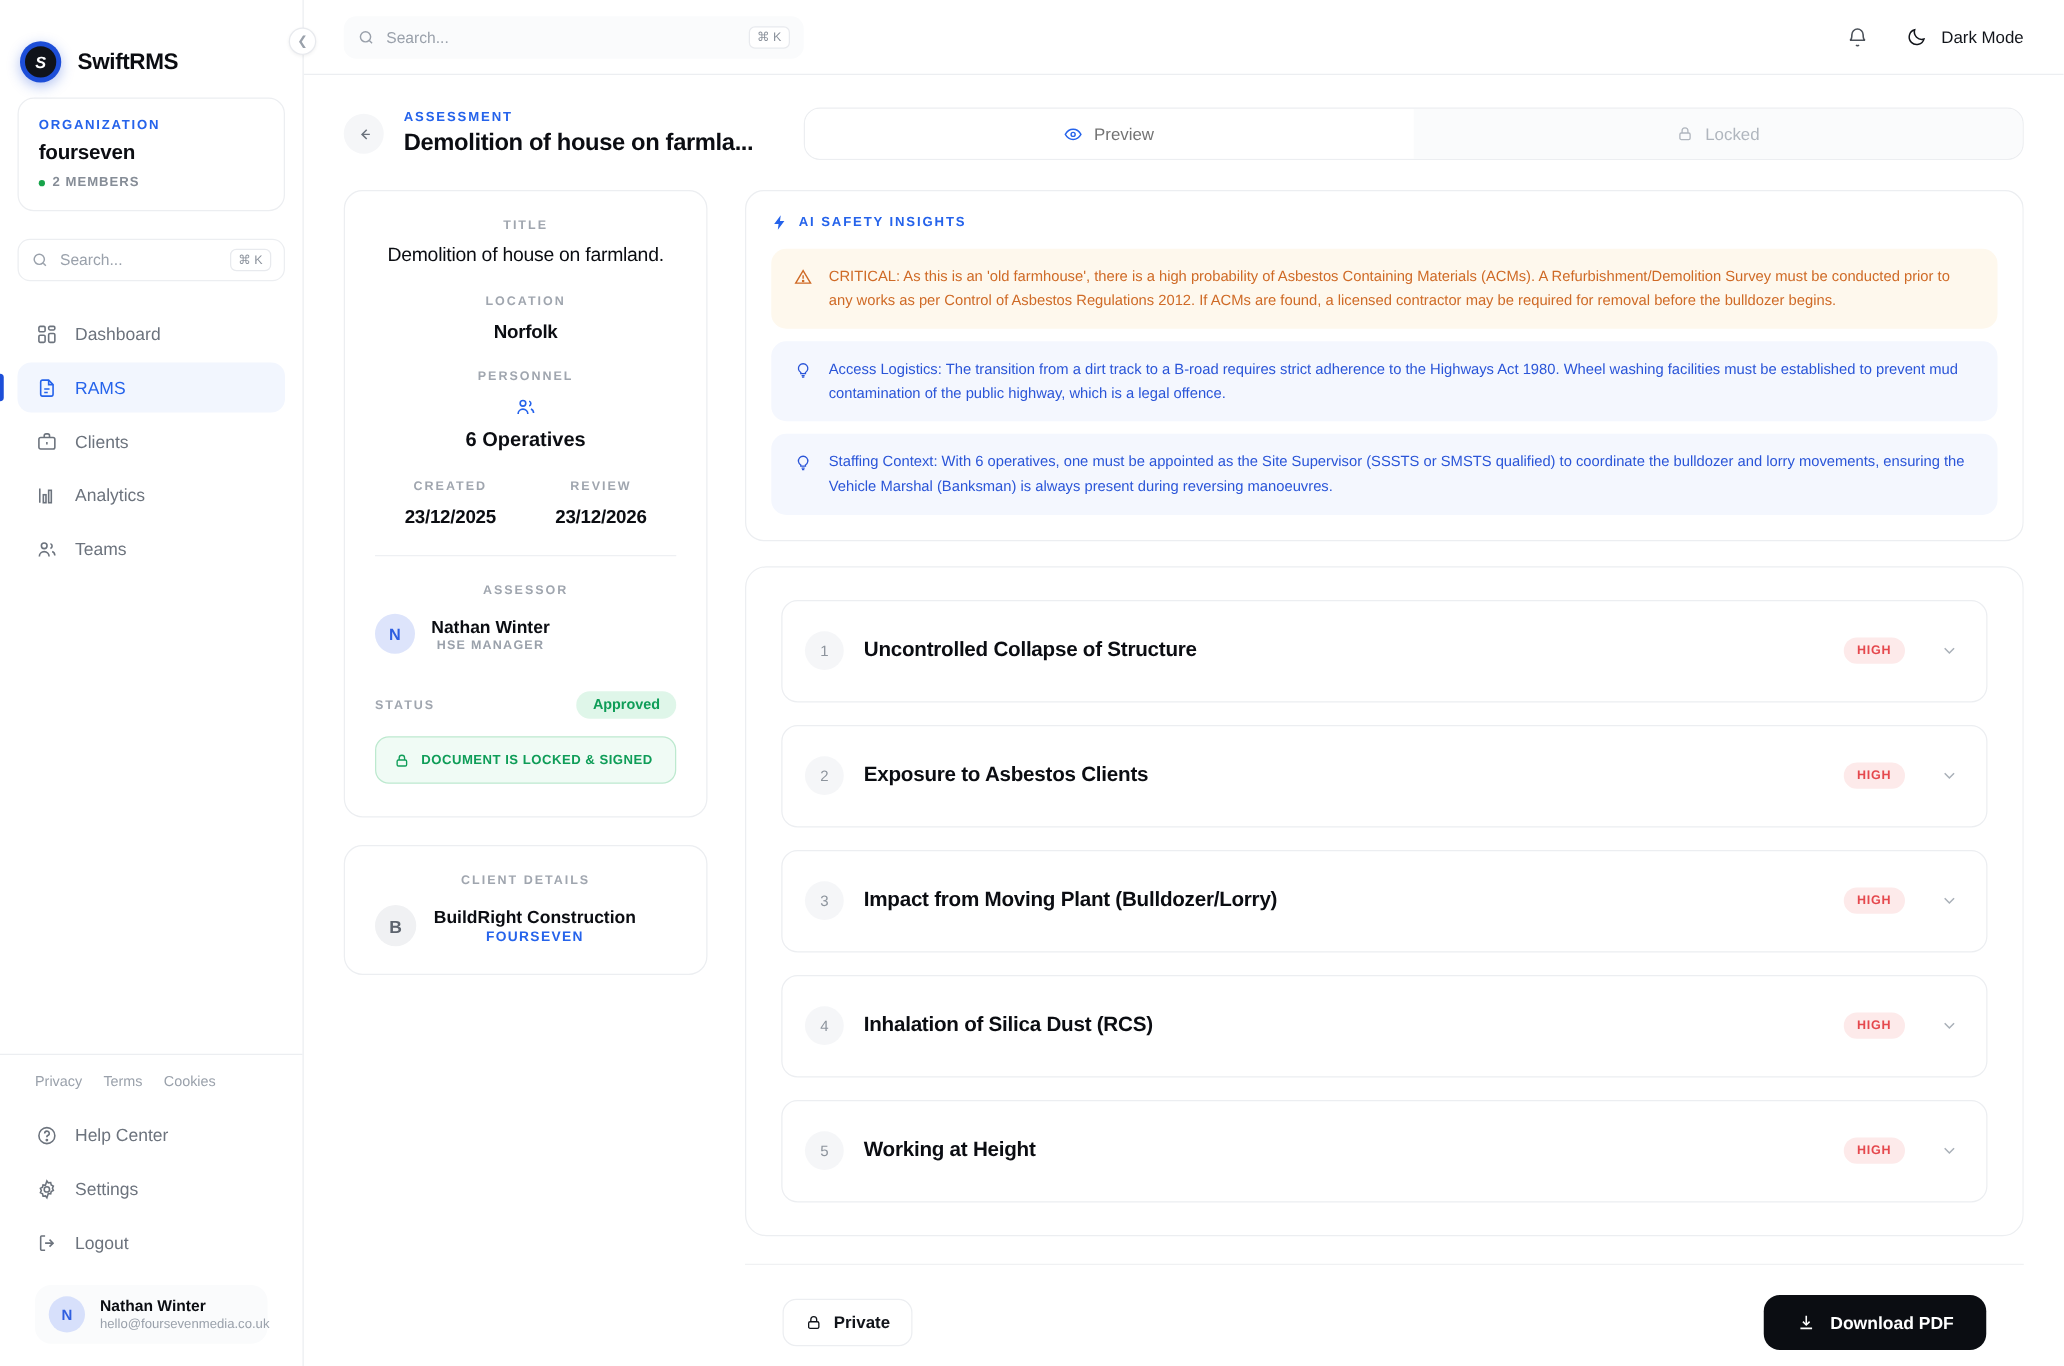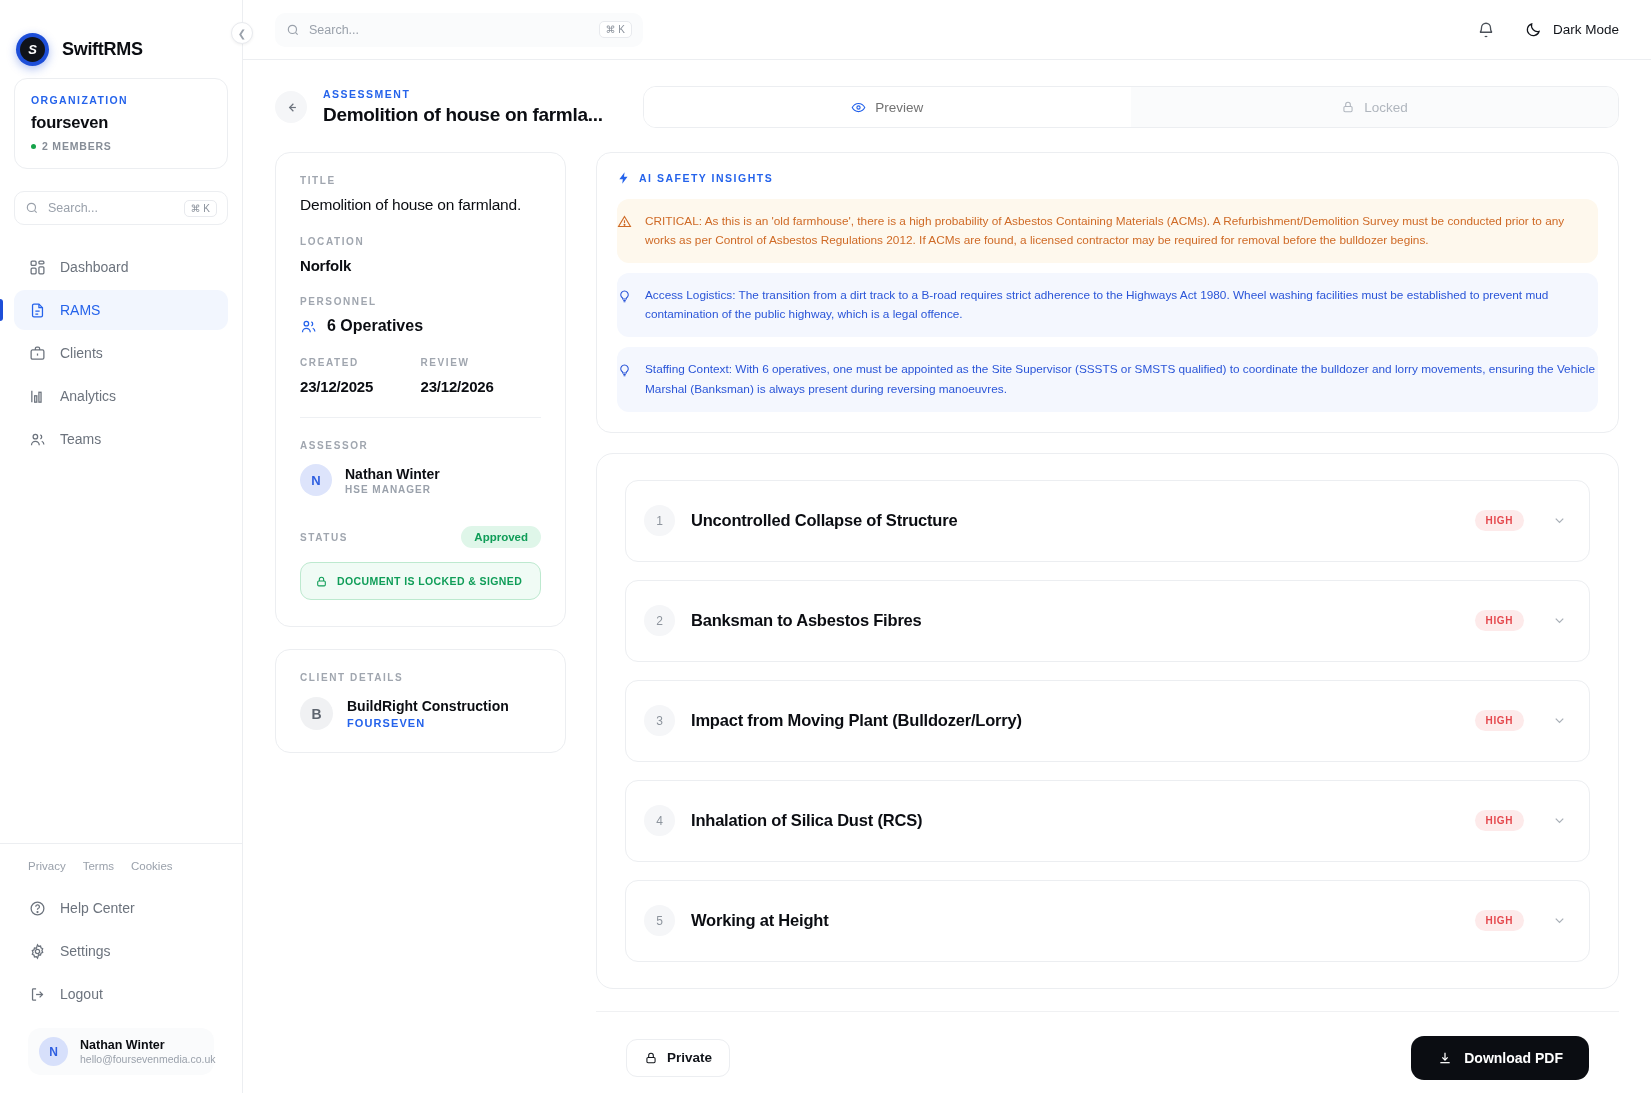--- a/index.html
+++ b/index.html
@@ -131,31 +131,31 @@
     flex: 1; display: flex; align-items: center; justify-content: center; gap: 9px;
     font-size: 13.5px; font-weight: 500; cursor: pointer;
   }
   .tab.active { color: #737373; background: #fff; }
   .tab.inactive { color: #b0b6be; background: #fafbfc; }
 
   .cols { display: flex; gap: 30px; height: calc(100% - 56px); }
   .col-left { width: 291px; flex: 0 0 291px; }
   .col-right { flex: 1; min-width: 0; position: relative; }
 
-  .card { border: 1px solid #eceef1; border-radius: 15px; background: #fff; }
+  .card { border: 1px solid #eceef1; border-radius: 15px; background: #fff; text-align: center; }
   .card-pad { padding: 22px 24px 26px; }
   .f-label { font-size: 10px; font-weight: 700; letter-spacing: 1.6px; color: #a0a6af; }
   .f-value { font-size: 15.5px; font-weight: 400; color: #0b0d12; margin-top: 10px; letter-spacing: -.2px; }
   .f-value.reg { font-weight: 600; font-size: 15px; }
   .f-block { margin-bottom: 22px; }
   .f-row { display: flex; }
   .f-row > div { flex: 1; }
   .hr { height: 1px; background: #eef0f3; margin: 22px 0; }
 
-  .people-line { display: flex; align-items: center; gap: 10px; margin-top: 10px; }
+  .people-line { display: flex; align-items: center; gap: 10px; margin-top: 10px; flex-direction: column; }
   .people-line span { font-size: 16px; font-weight: 700; color: #0b0d12; }
 
   .assessor { display: flex; align-items: center; gap: 13px; margin-top: 13px; }
   .avatar-md {
     width: 32px; height: 32px; border-radius: 50%; background: #dde4fb;
     color: #2f5fe0; font-size: 13px; font-weight: 600;
     display: flex; align-items: center; justify-content: center; flex: 0 0 32px;
   }
   .assessor-name { font-size: 14px; font-weight: 700; color: #0b0d12; }
   .assessor-role { font-size: 10px; font-weight: 600; letter-spacing: 1px; color: #9aa1ab; margin-top: 2px; }
@@ -184,21 +184,21 @@
     margin-top: 16px; height: 40px; border: 1px solid #eceef1; border-radius: 11px;
     display: flex; align-items: center; justify-content: center; gap: 11px;
     font-size: 13.5px; font-weight: 700; color: #11141a; cursor: pointer; background: #fff;
   }
 
   
   .insights { border: 1px solid #eceef1; border-radius: 15px; padding: 18px 20px 20px; background: #fff; }
   .insights-head { display: flex; align-items: center; gap: 8px; margin-bottom: 14px; }
   .insights-head span { font-size: 10.5px; font-weight: 700; letter-spacing: 1.5px; color: #2563eb; }
   .insight {
-    border-radius: 12px; padding: 13px 0; display: flex; gap: 12px; margin-bottom: 10px;
+    border-radius: 12px; padding: 13px 18px; display: flex; gap: 12px; margin-bottom: 10px;
     font-size: 11.8px; line-height: 1.62;
   }
   .insight:last-child { margin-bottom: 0; }
   .insight.critical { background: #fef8ed; color: #cf6a26; }
   .insight.info { background: #f4f7fe; color: #2a55d8; }
   .insight .ic { flex: 0 0 16px; padding-top: 2px; }
 
   .hazards { margin-top: 20px; border: 1px solid #eceef1; border-radius: 17px; background: #fff; padding: 26px 28px 8px; }
   .haz-head { display: flex; align-items: center; gap: 17px; margin-bottom: 26px; }
   .haz-badge {
@@ -579,21 +579,21 @@
                 <div class="pill-high">HIGH</div>
                 <div class="chev">
                   <svg width="15" height="15" viewBox="0 0 24 24" fill="none" stroke="#a9b0b8" stroke-width="2">
                       <path d="M6 9l6 6 6-6"></path>
                     </svg>
                 </div>
               </div>
 
               <div class="haz-row">
                 <div class="haz-num">2</div>
-                <div class="haz-name">Banksman to Asbestos Fibres</div>
+                <div class="haz-name">Exposure to Asbestos Clients</div>
                 <div class="pill-high">HIGH</div>
                 <div class="chev">
                   <svg width="15" height="15" viewBox="0 0 24 24" fill="none" stroke="#a9b0b8" stroke-width="2">
                       <path d="M6 9l6 6 6-6"></path>
                     </svg>
                 </div>
               </div>
 
               <div class="haz-row">
                 <div class="haz-num">3</div>

